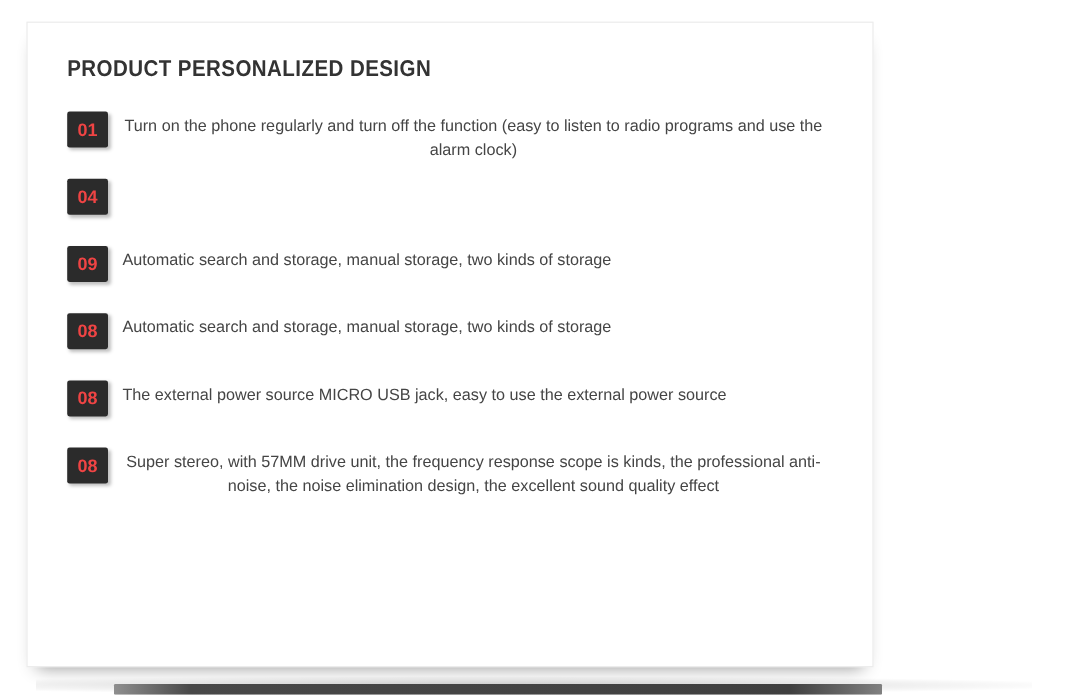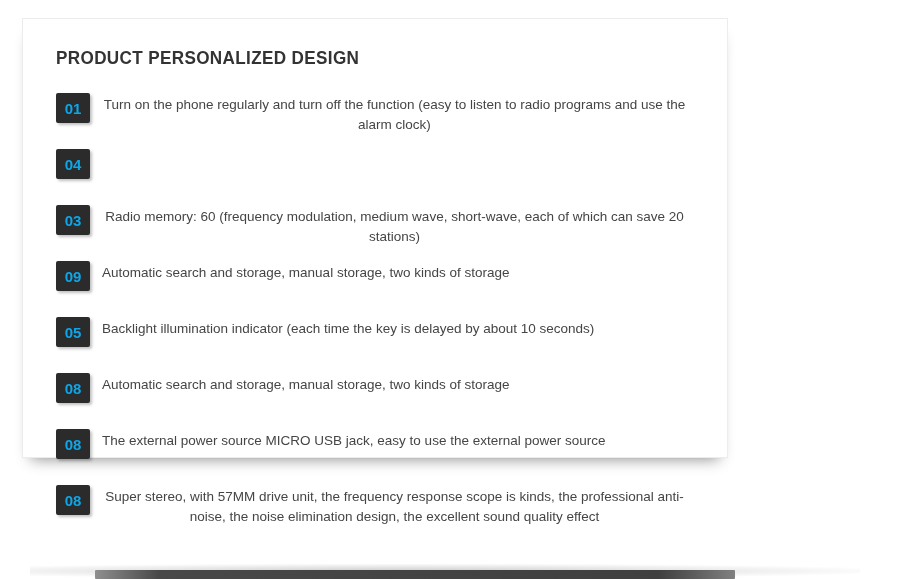--- a/index.html
+++ b/index.html
@@ -12,21 +12,21 @@
     width: 901px;
     height: 579px;
     position: relative;
     overflow: hidden;
   }
   .card {
     position: absolute;
     left: 22px;
     top: 18px;
     width: 706px;
-    height: 440px;
+    height: 538px;
     background: #ffffff;
     border: 1px solid #ececec;
     box-sizing: border-box;
     box-shadow: 0 10px 14px -9px rgba(0,0,0,0.45);
   }
   .card-inner {
     padding: 28px 40px 0 33px;
   }
   .page-title {
     margin: 0 0 24px 0;
@@ -45,21 +45,21 @@
   .feature-item {
     display: flex;
     align-items: flex-start;
     min-height: 56px;
   }
   .badge {
     flex: 0 0 auto;
     width: 34px;
     height: 30px;
     background: #2b2b2b;
-    color: #0ea5e9;
+    color: #ef4444;
     font-size: 15px;
     font-weight: bold;
     display: flex;
     align-items: center;
     justify-content: center;
     border-radius: 2px;
     box-shadow: 2px 2px 3px rgba(0,0,0,0.25);
   }
   .feature-text {
     margin: 0 0 0 12px;
@@ -100,34 +100,26 @@
 
       <div class="feature-item">
         <span class="badge">01</span>
         <p class="feature-text">Turn on the phone regularly and turn off the function (easy to listen to radio programs and use the alarm clock)</p>
       </div>
 
       <div class="feature-item">
         <span class="badge">04</span>
       </div>
 
-      <div class="feature-item">
-        <span class="badge">03</span>
-        <p class="feature-text">Radio memory: 60 (frequency modulation, medium wave, short-wave, each of which can save 20 stations)</p>
-      </div>
 
       <div class="feature-item">
         <span class="badge">09</span>
         <p class="feature-text">Automatic search and storage, manual storage, two kinds of storage</p>
       </div>
 
-      <div class="feature-item">
-        <span class="badge">05</span>
-        <p class="feature-text">Backlight illumination indicator (each time the key is delayed by about 10 seconds)</p>
-      </div>
 
       <div class="feature-item">
         <span class="badge">08</span>
         <p class="feature-text">Automatic search and storage, manual storage, two kinds of storage</p>
       </div>
 
       <div class="feature-item">
         <span class="badge">08</span>
         <p class="feature-text">The external power source MICRO USB jack, easy to use the external power source</p>
       </div>

